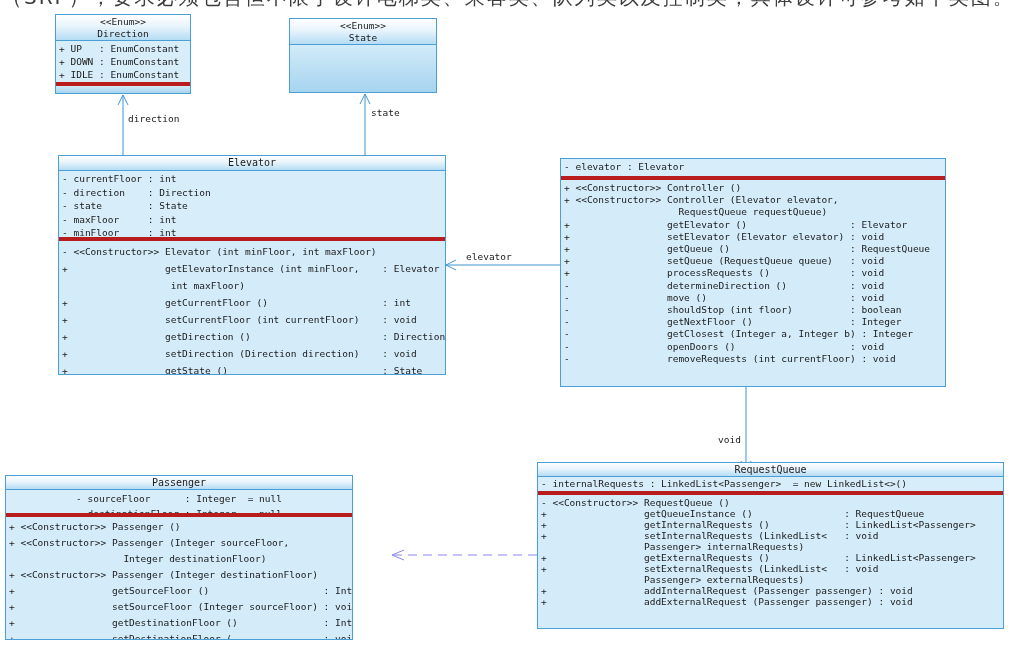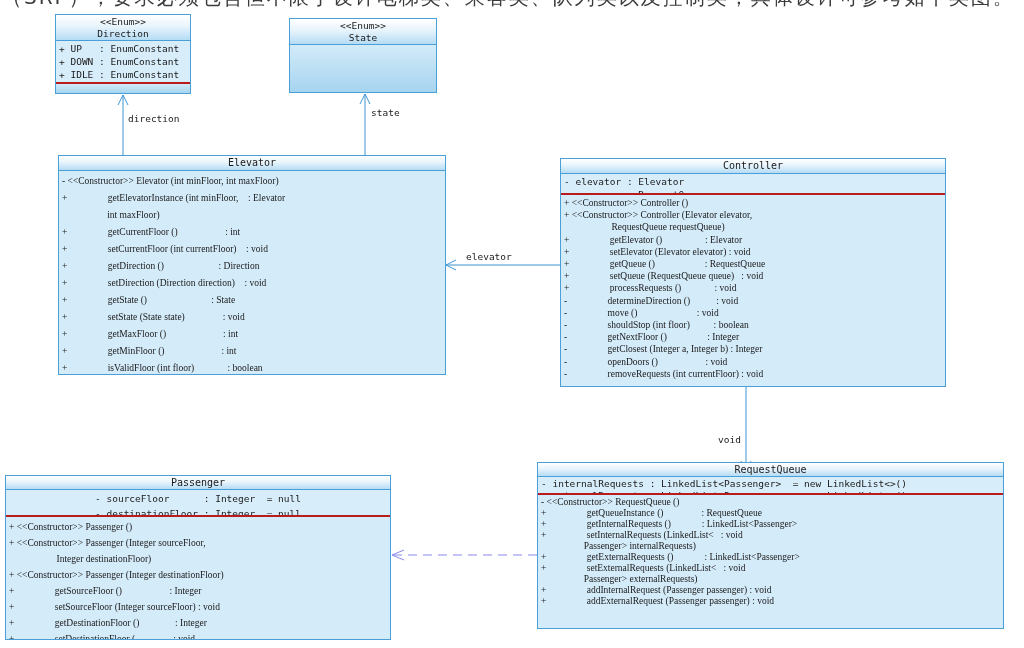--- a/index.html
+++ b/index.html
@@ -17,46 +17,46 @@
     background:#f9a8d4;display:flex;flex-direction:column;overflow:hidden;
   }
   .uml-header{
     box-sizing:border-box;border-bottom:1px solid #4a9fd6;text-align:center;
     background:linear-gradient(180deg,#ffffff 0%,#e8f4fc 45%,#b5dcf4 100%);
     flex:0 0 auto;overflow:hidden;
   }
   .uml-stereotype,.uml-name{font-size:9.5px;line-height:12px;}
   .cls .uml-header{font-size:10px;line-height:14px;}
   .uml-attrs{
-    box-sizing:border-box;border-bottom:2px solid #b91c1c;background:#d8edfa;
+    box-sizing:border-box;border-bottom:4px solid #b91c1c;background:#d8edfa;
     padding:1px 3px;white-space:pre;font-size:9.5px;flex:0 0 auto;overflow:hidden;
   }
   .uml-methods{
     box-sizing:border-box;background:#d4ebf9;padding:2px 3px;white-space:pre;
-    font-size:9.5px;flex:1 1 auto;overflow:hidden;font-family:Liberation Serif, serif;
+    font-size:9.5px;flex:1 1 auto;overflow:hidden;
   }
   .uml-footer{
     flex:1 1 auto;background:linear-gradient(180deg,#d2ebf9 0%,#a6d4ef 100%);
   }
   
   .box-direction{left:55px;top:14px;width:136px;height:80px;}
   .box-direction .uml-header{height:26px;padding-top:1px;}
   .box-direction .uml-attrs{line-height:13px;}
   .box-state{left:289px;top:18px;width:148px;height:75px;}
   .box-state .uml-header{height:26px;padding-top:1px;}
   .box-state .uml-attrs{line-height:13px;}
   .box-elevator{left:58px;top:155px;width:388px;height:220px;}
   .box-elevator .uml-header{height:15px;}
   .box-elevator .uml-attrs{height:70px;line-height:13.5px;}
   .box-elevator .uml-methods{line-height:17px;}
   .box-controller{left:560px;top:158px;width:386px;height:229px;}
   .box-controller .uml-header{height:15px;}
   .box-controller .uml-attrs{height:21px;line-height:13px;}
   .box-controller .uml-methods{line-height:12.2px;}
-  .box-passenger{left:5px;top:475px;width:386px;height:165px;}
+  .box-passenger{left:5px;top:475px;width:348px;height:165px;}
   .box-passenger .uml-header{height:14px;}
   .box-passenger .uml-attrs{height:27px;line-height:15px;text-align:center;}
   .box-passenger .uml-methods{line-height:16px;}
   .box-requestqueue{left:537px;top:462px;width:467px;height:167px;}
   .box-requestqueue .uml-header{height:14px;}
   .box-requestqueue .uml-attrs{height:18px;line-height:12px;}
   .box-requestqueue .uml-methods{line-height:11px;}
   
   #connector-layer{position:absolute;left:0;top:0;width:1024px;height:648px;pointer-events:none;}
   .conn-label{position:absolute;font-size:9.5px;line-height:11px;color:#1a1a1a;white-space:pre;}
@@ -114,36 +114,40 @@
   <div class="uml-box enum box-state">
     <div class="uml-header">
       <div class="uml-stereotype">&lt;&lt;Enum&gt;&gt;</div>
       <div class="uml-name">State</div>
     </div>
     <div class="uml-footer"></div>
   </div>
 
   <div class="uml-box cls box-elevator">
     <div class="uml-header">Elevator</div>
+    <div class="uml-attrs">- currentFloor : int
+- direction    : Direction
+- state        : State
+- maxFloor     : int
+- minFloor     : int</div>
     <div class="uml-methods">- &lt;&lt;Constructor&gt;&gt; Elevator (int minFloor, int maxFloor)
 +                 getElevatorInstance (int minFloor,    : Elevator
                    int maxFloor)
 +                 getCurrentFloor ()                    : int
 +                 setCurrentFloor (int currentFloor)    : void
 +                 getDirection ()                       : Direction
 +                 setDirection (Direction direction)    : void
 +                 getState ()                           : State
 +                 setState (State state)                : void
 +                 getMaxFloor ()                        : int
 +                 getMinFloor ()                        : int
 +                 isValidFloor (int floor)              : boolean</div>
   </div>
 
   <div class="uml-box cls box-controller">
-    <div class="uml-header">Controller</div>
     <div class="uml-attrs">- elevator : Elevator
 - queue    : RequestQueue</div>
     <div class="uml-methods">+ &lt;&lt;Constructor&gt;&gt; Controller ()
 + &lt;&lt;Constructor&gt;&gt; Controller (Elevator elevator,
                     RequestQueue requestQueue)
 +                 getElevator ()                  : Elevator
 +                 setElevator (Elevator elevator) : void
 +                 getQueue ()                     : RequestQueue
 +                 setQueue (RequestQueue queue)   : void
 +                 processRequests ()              : void

